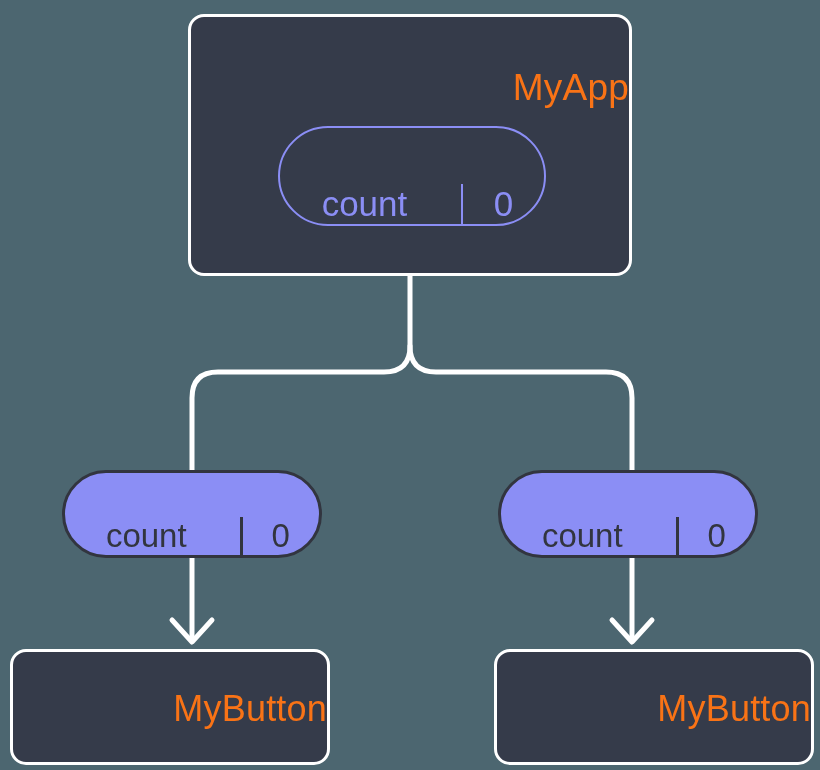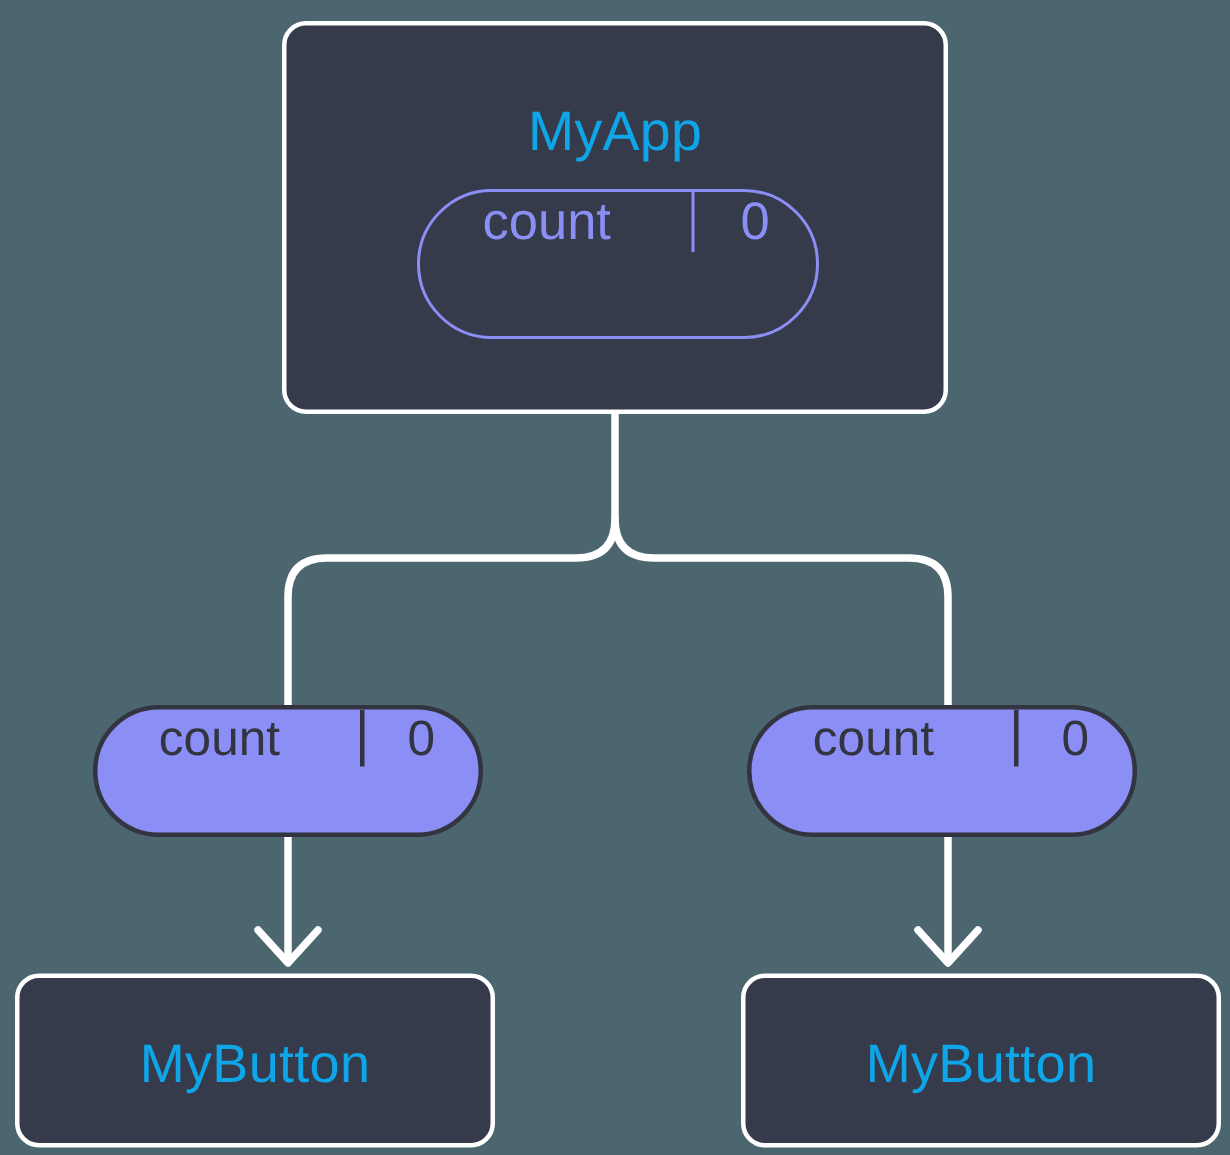--- a/index.html
+++ b/index.html
@@ -53,42 +53,42 @@
   .comp-box.leaf-right {
     left: 494px;
     top: 649px;
     width: 320px;
     height: 116px;
   }
   .comp-title {
     position: absolute;
     left: 0;
     right: 0;
-    text-align: center;
-    color: #0ea5e9;
+    text-align: right;
+    color: #f97316;
     font-weight: 400;
     letter-spacing: 0.2px;
     white-space: nowrap;
   }
   .comp-box.root .comp-title {
     top: 50px;
     font-size: 37px;
   }
   .comp-box.leaf-left .comp-title,
   .comp-box.leaf-right .comp-title {
     top: 36px;
     font-size: 36px;
   }
 
   
   .pill {
     position: absolute;
     box-sizing: border-box;
     display: flex;
-    align-items: flex-start;
+    align-items: flex-end;
     border-radius: 999px;
     overflow: hidden;
     gap: 12px;
   }
   .pill .pill-key,
   .pill .pill-val {
     display: flex;
     align-items: center;
     justify-content: center;
     box-sizing: border-box;

